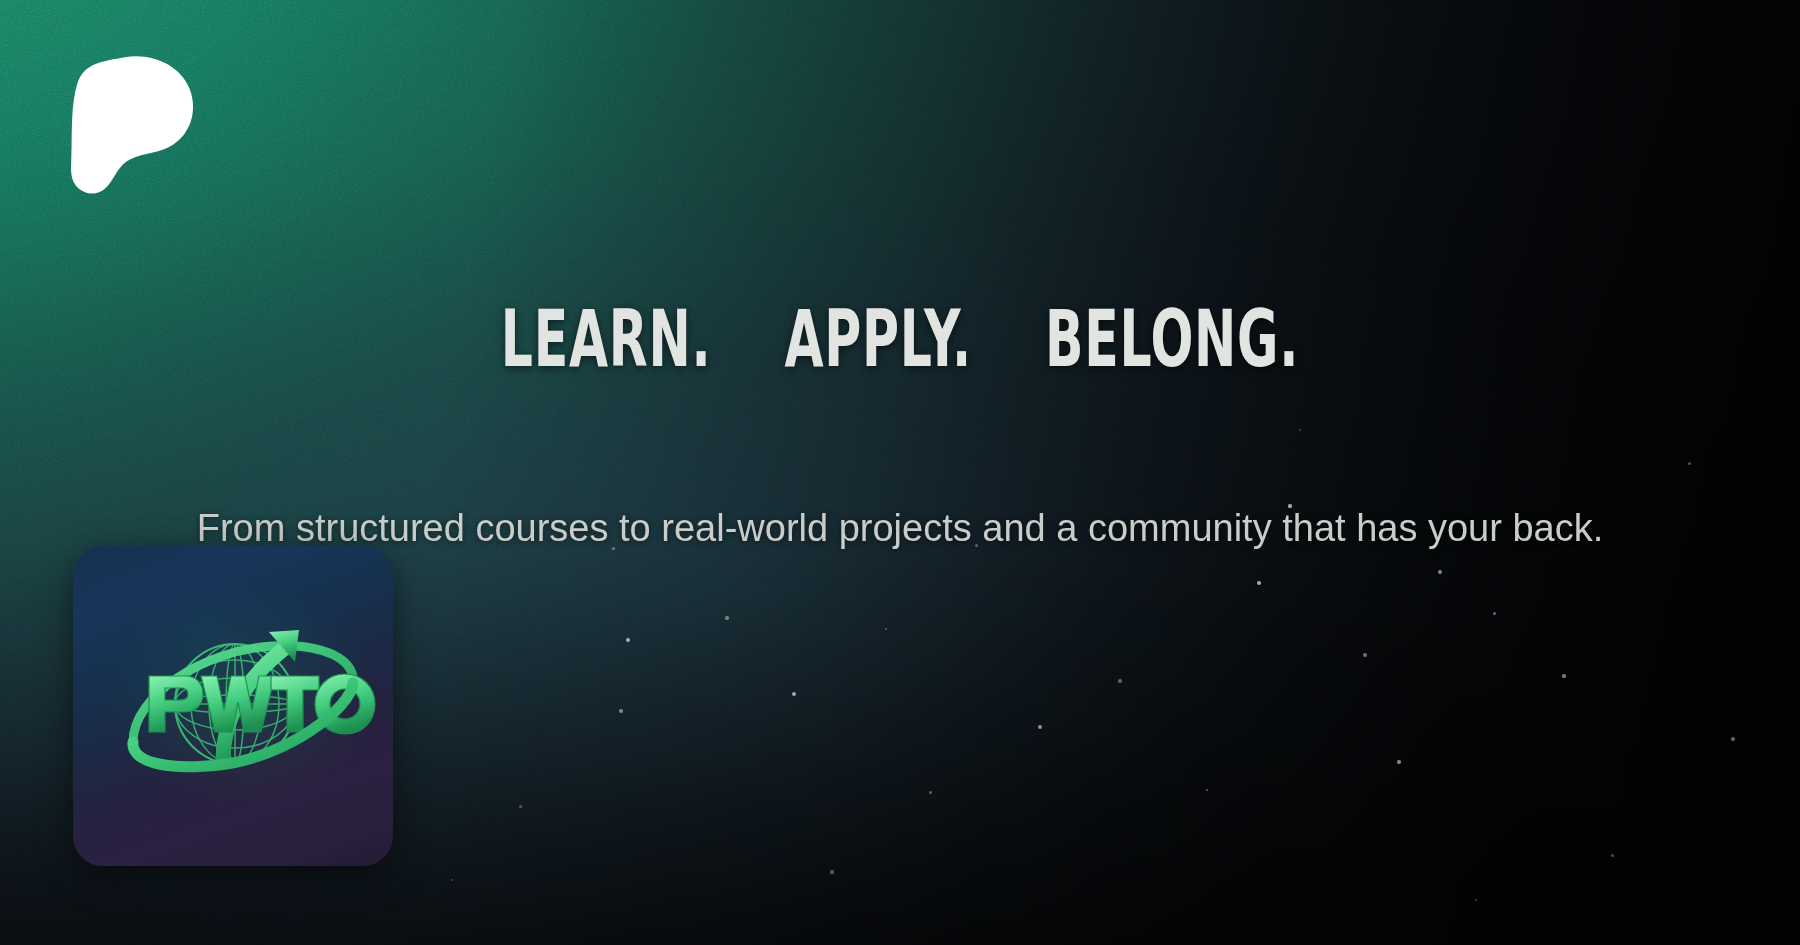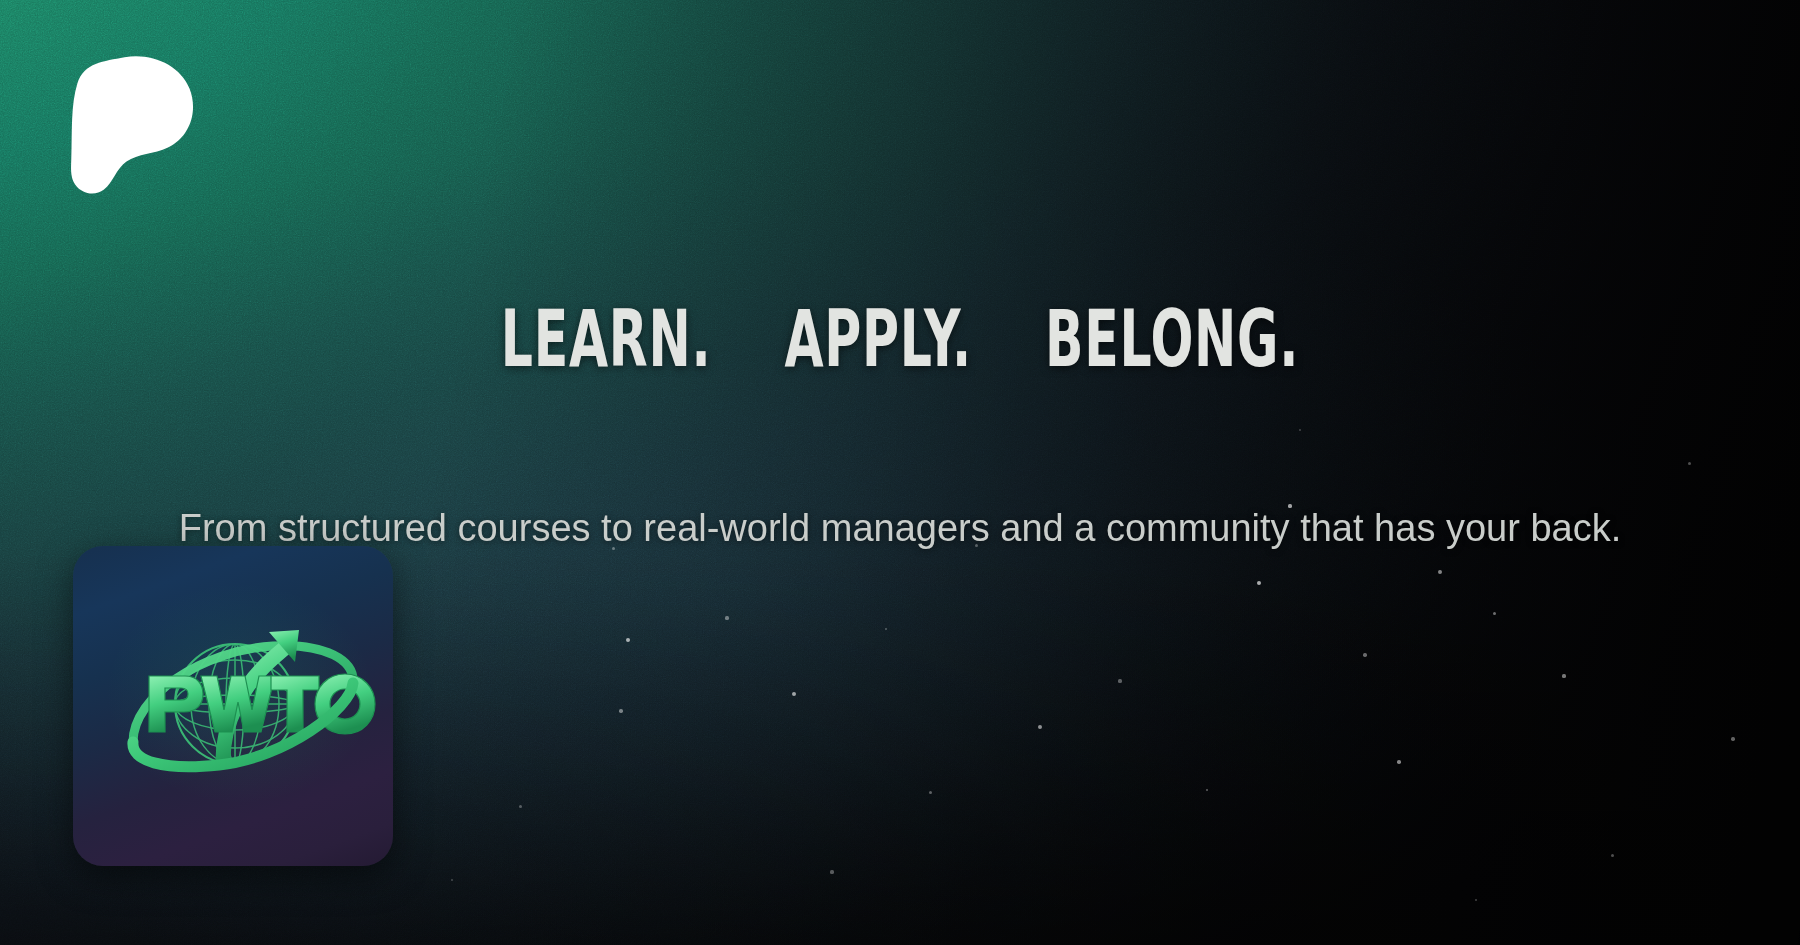--- a/index.html
+++ b/index.html
@@ -184,21 +184,21 @@
       <path d="M56.5 2.2 C84 -2.5 112 10 121.5 33.5 C130.5 56 122 82 100 92.5
                C86 99.2 70 98.5 58.5 106.5 C48 113.8 45.5 127 36 134.5
                C27 141.5 14 139 7.5 130 C2 122.4 3 112.5 3.3 103.5
                C4.2 77 2.6 50 9.5 28 C16 7.5 36 6.2 56.5 2.2 Z" fill="#ffffff"></path>
     </svg>
   </div>
 
   <div class="headline">LEARN.    APPLY.    BELONG.</div>
 
   <div class="subtitle">
-    <span class="l1">From structured courses to real-world managers and a community that has your back.</span>
+    <span class="l1">From structured courses to real-world projects and a community that has your back.</span>
   </div>
 
   <div class="avatar-card">
     <div class="glow"></div>
     <span class="sr">PWTO</span>
 
     <svg width="320" height="320" viewBox="0 0 320 320">
       <defs>
         <linearGradient id="grnGrad" x1="0" y1="0" x2="1" y2="1">
           <stop offset="0%" stop-color="#6be69a"></stop>

